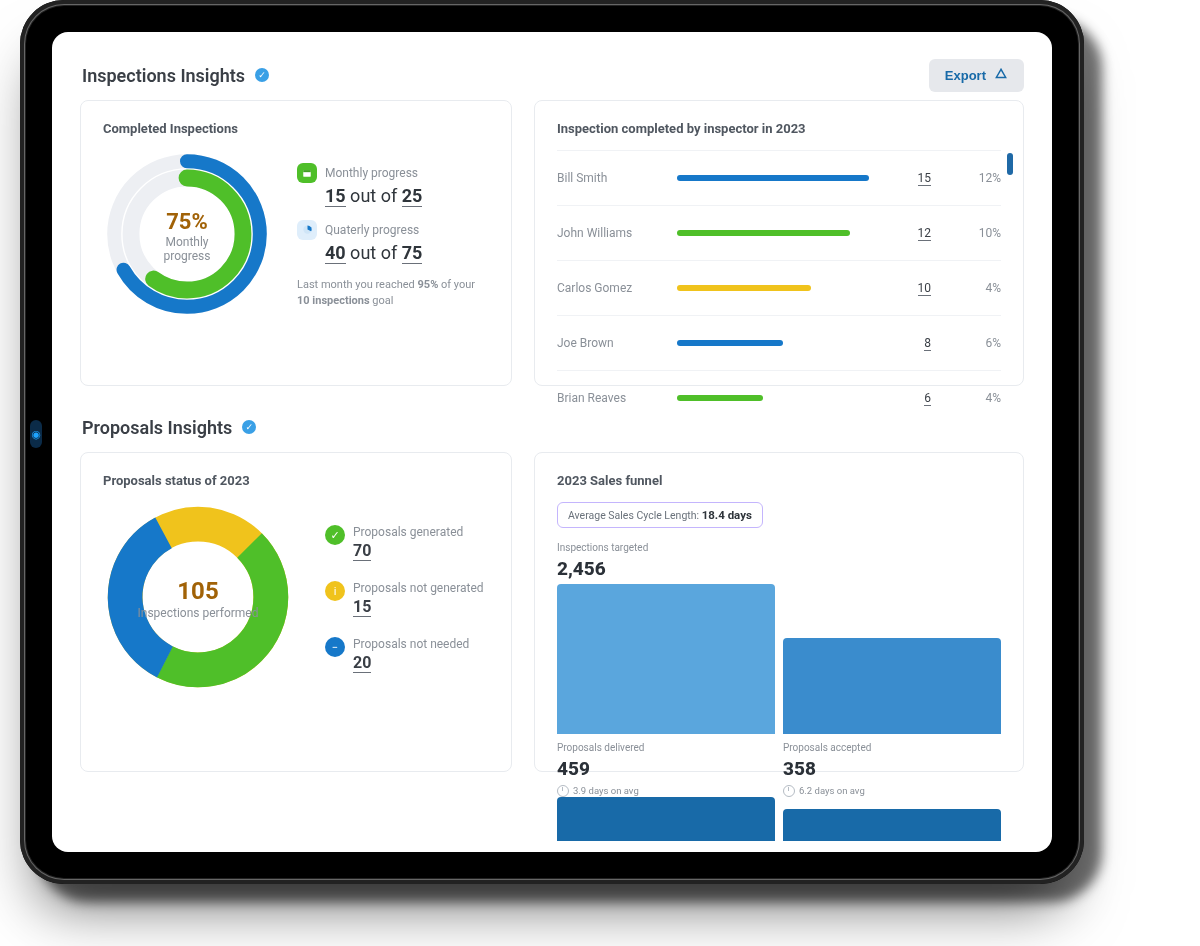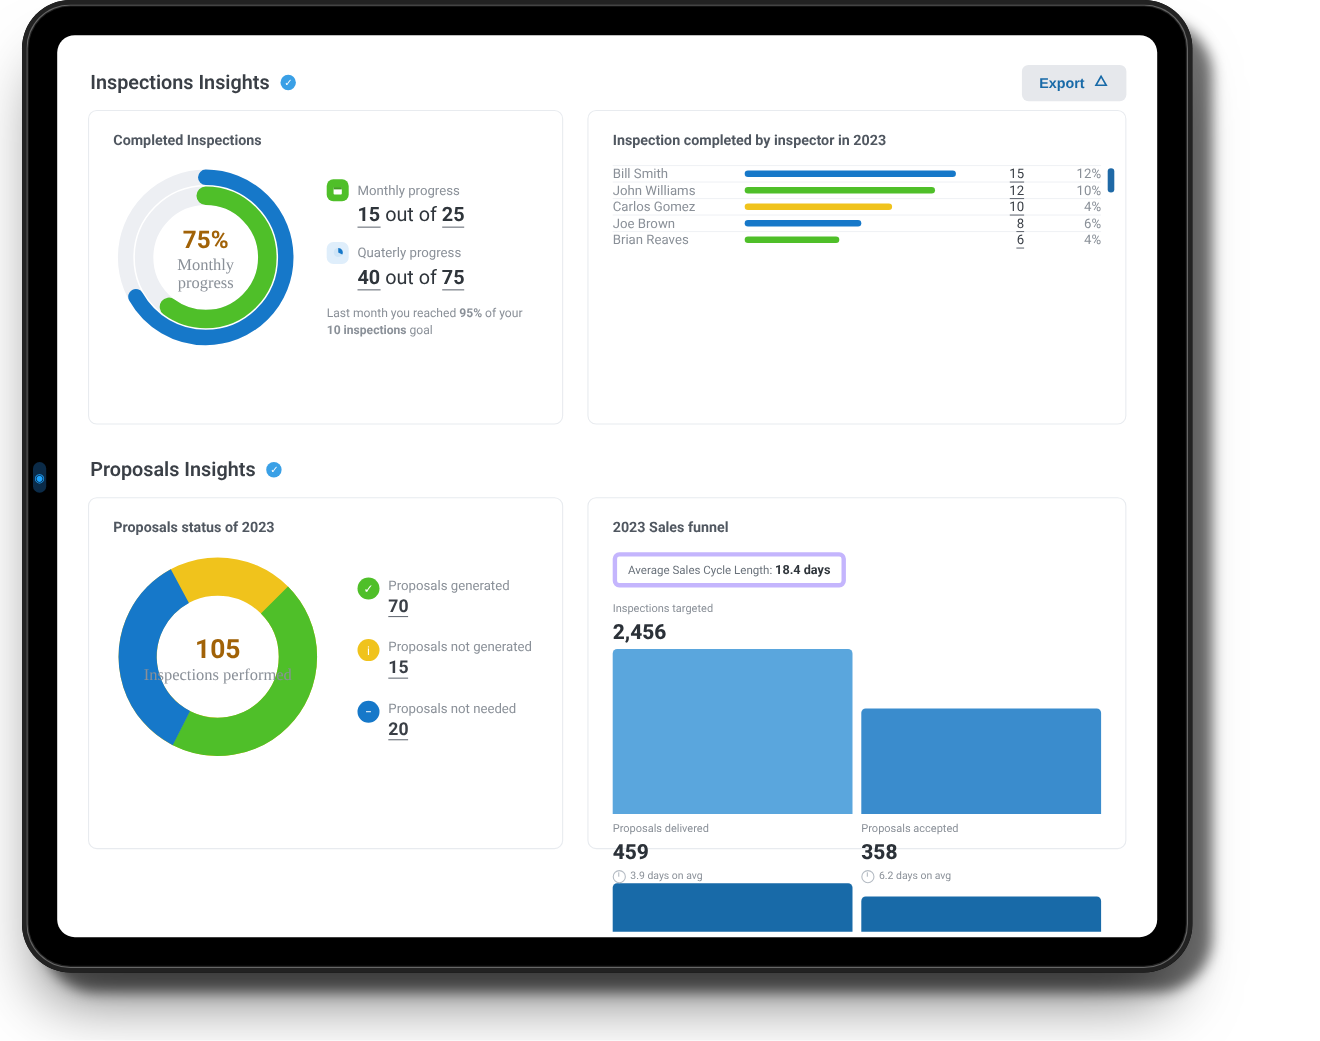--- a/index.html
+++ b/index.html
@@ -33,33 +33,33 @@
   .chip-round{width:20px;height:20px;border-radius:50%;display:inline-flex;align-items:center;justify-content:center;font-size:11px;color:#fff;}
   .muted{color:var(--muted);}
   .under{border-bottom:1.5px solid #6a7079;}
   .u-bold{font-weight:700;}
   .card-title{font-size:13px;font-weight:700;color:#505760;margin:0 0 14px 0;}
   
   .donut-wrap{display:flex;align-items:center;gap:26px;}
   .donut{position:relative;}
   .donut-center{position:absolute;inset:0;display:flex;flex-direction:column;align-items:center;justify-content:center;text-align:center;}
   .donut-center .big{font-size:22px;font-weight:700;color:#a16207;}
-  .donut-center .sub{font-size:15px;color:var(--muted);line-height:1.1;margin-top:2px;font-family:Liberation Serif, serif;}
+  .donut-center .sub{font-size:12px;color:var(--muted);line-height:1.1;margin-top:2px;}
   .progress-line{display:flex;align-items:center;gap:8px;font-size:12px;color:var(--muted);}
   .progress-val{font-size:18px;color:#2f353b;margin:2px 0 14px 28px;}
   .foot-note{font-size:11px;color:var(--muted);line-height:1.5;max-width:200px;}
   
   .tbl{width:100%;font-size:12px;}
   .tbl-head{display:grid;grid-template-columns:120px 1fr 72px 60px;color:var(--muted);padding:6px 0 10px 0;}
-  .tbl-row{display:grid;grid-template-columns:120px 1fr 72px 60px;align-items:center;padding:0 0;border-top:1px solid #f0f2f5;}
+  .tbl-row{display:grid;grid-template-columns:120px 1fr 72px 60px;align-items:center;padding:20px 0;border-top:1px solid #f0f2f5;}
   .bar-track{height:6px;width:100%;}
   .bar-fill{height:6px;border-radius:4px;}
   .scroll-nib{position:absolute;right:10px;top:52px;width:6px;height:22px;border-radius:3px;background:#1f69a6;}
   
-  .pill{display:inline-block;border:4px solid #c4b5fd;border-radius:6px;padding:5px 10px;font-size:10.5px;color:#6a727b;margin-bottom:14px;}
+  .pill{display:inline-block;border:1px solid #c4b5fd;border-radius:6px;padding:5px 10px;font-size:10.5px;color:#6a727b;margin-bottom:14px;}
   .funnel{display:grid;grid-template-columns:repeat(2,1fr);gap:8px;align-items:end;height:220px;}
   .funnel-col{display:flex;flex-direction:column;height:100%;}
   .funnel-meta{font-size:10px;color:var(--muted);line-height:1.25;}
   .funnel-meta .num{font-size:19px;font-weight:800;color:#2b3138;margin:2px 0 4px;}
   .funnel-foot{font-size:9.5px;color:var(--muted);display:flex;align-items:center;gap:4px;}
   .funnel-bar{margin-top:auto;border-radius:4px 4px 0 0;}
   
   .plist{display:flex;flex-direction:column;gap:20px;}
   .plist .row2{display:flex;align-items:flex-start;gap:8px;}
   .plist .label{font-size:12px;color:var(--muted);}

